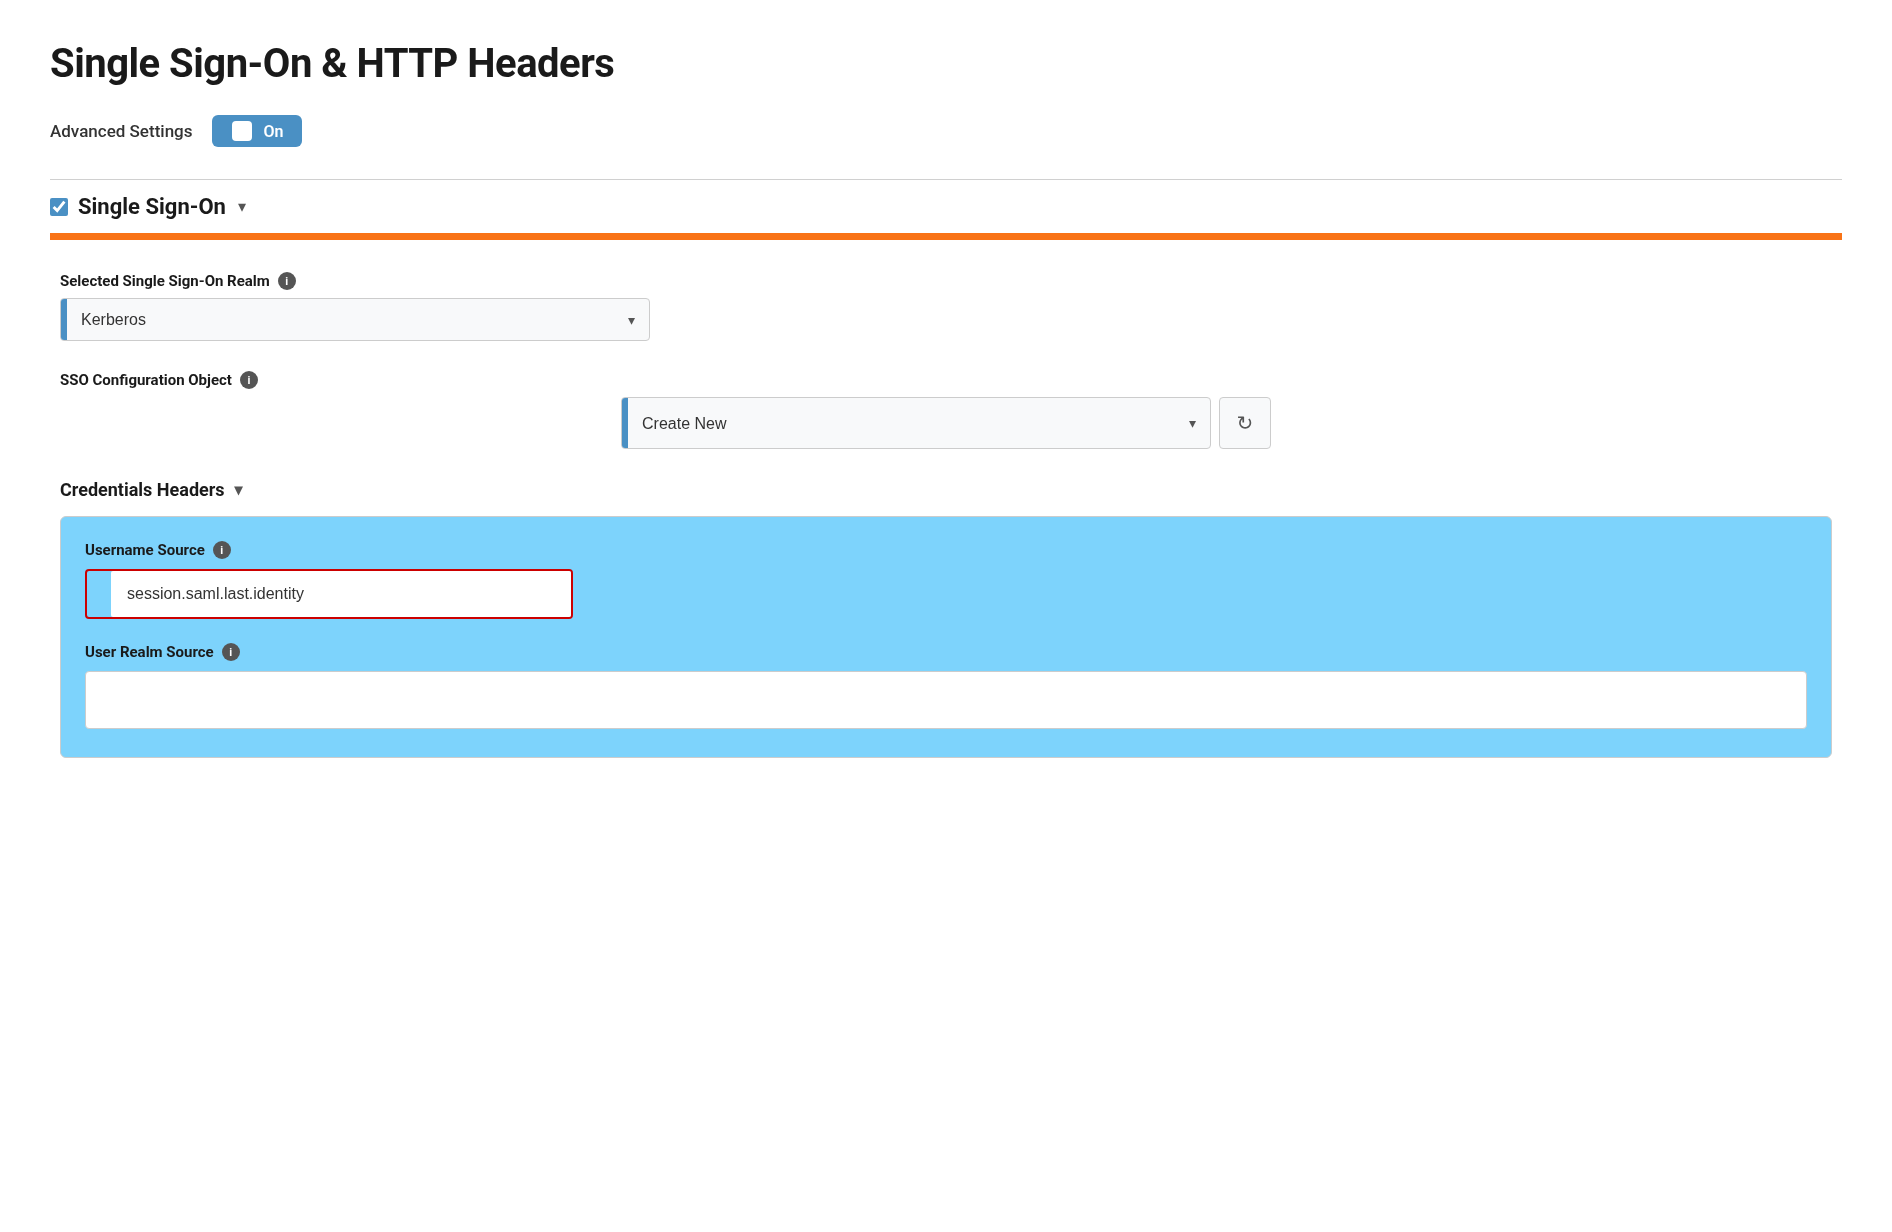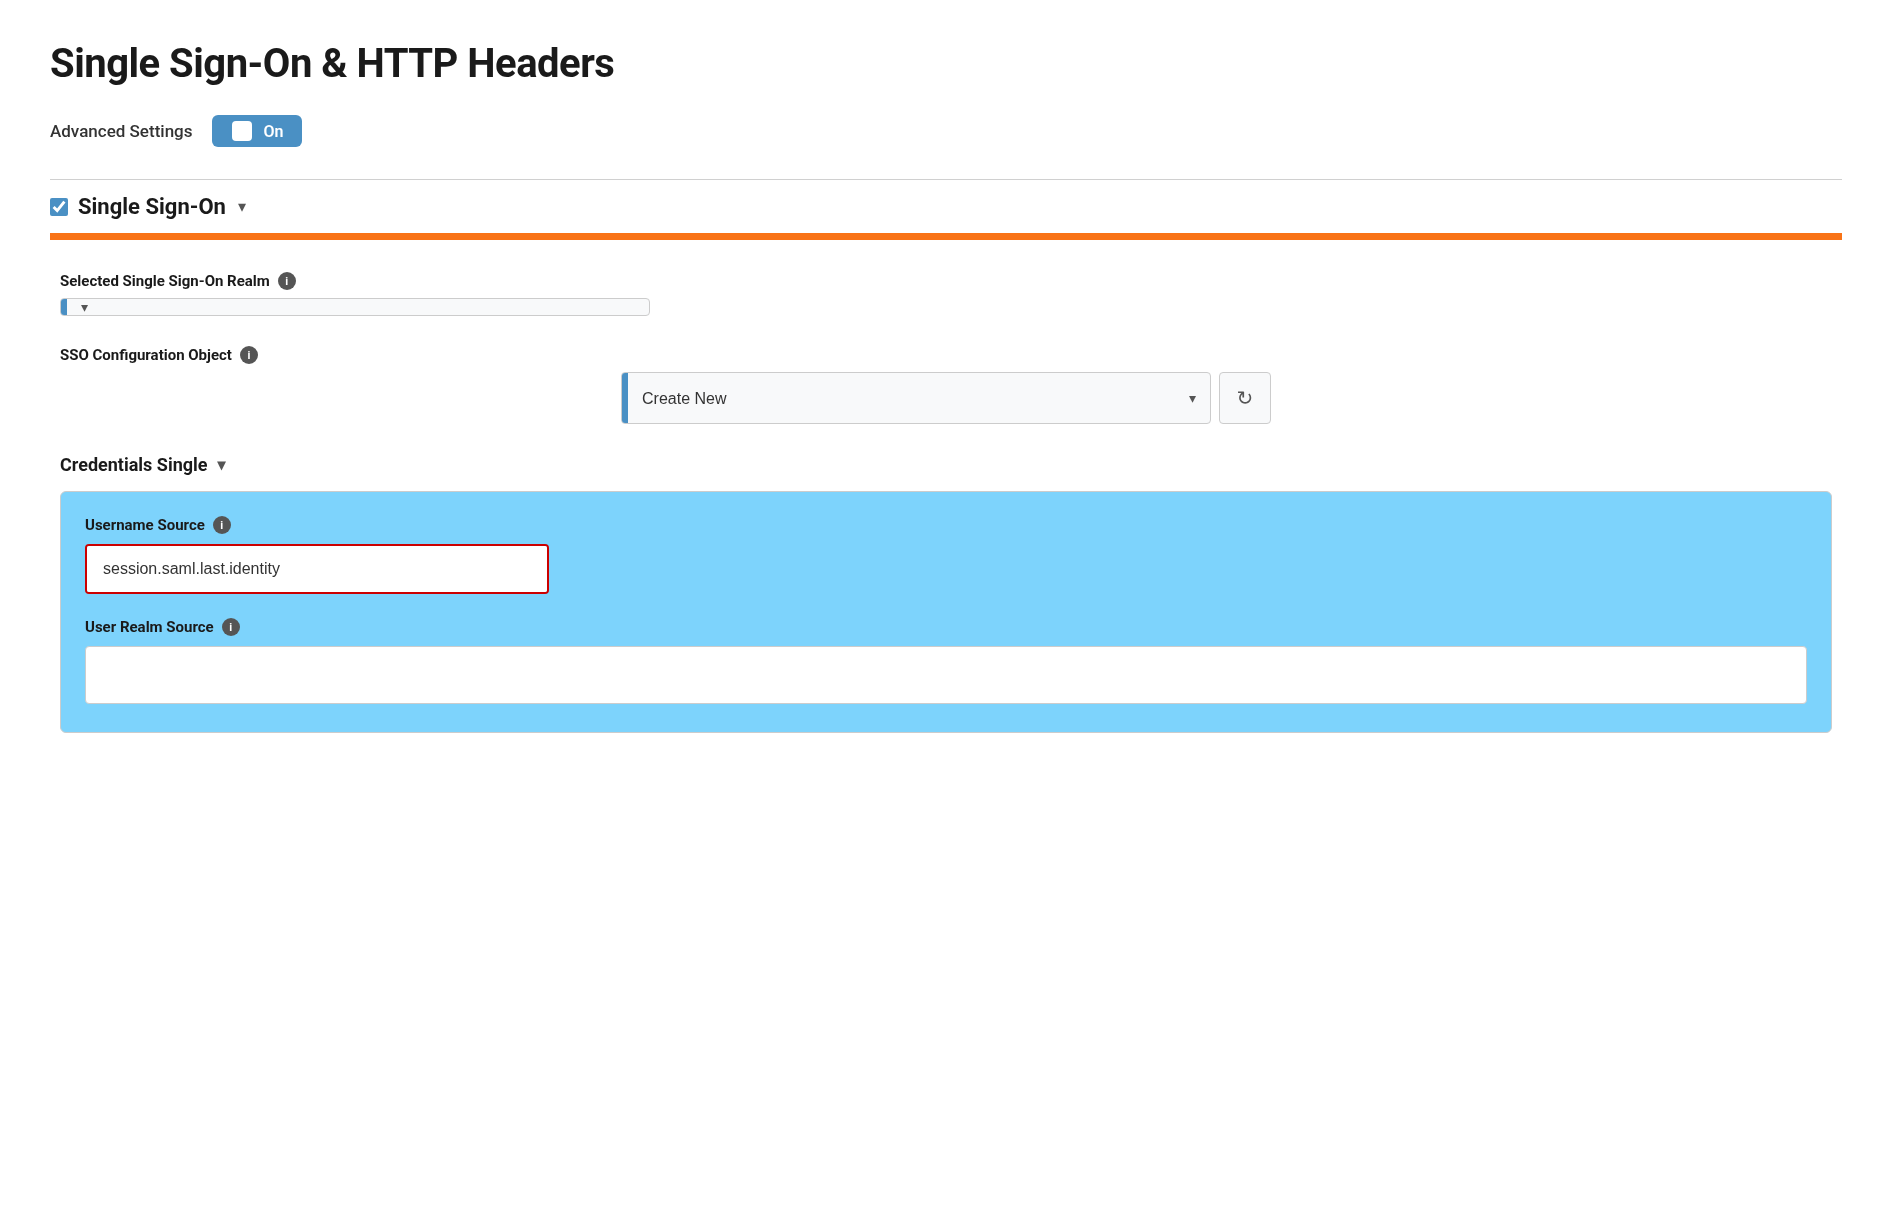--- a/index.html
+++ b/index.html
@@ -211,20 +211,21 @@
       font-weight: 700;
       color: #1a1a1a;
       margin-bottom: 10px;
     }
 
     .username-input-wrapper {
       border: 2px solid #cc0000;
       border-radius: 4px;
       display: inline-block;
       margin-bottom: 24px;
+      padding-left: 24px;
     }
 
     .username-input {
       width: 460px;
       border: none;
       outline: none;
       padding: 14px 16px;
       font-size: 16px;
       color: #333;
       background: #fff;
@@ -274,20 +275,26 @@
 
 <div class="section-body">
 
   <div class="form-group">
     <div class="form-label">
       <span>Selected Single Sign-On Realm</span>
       <span class="info-icon">i</span>
     </div>
     <div class="select-wrapper">
       <div class="select-accent"></div>
+      <select class="select-field">
+        <option>Kerberos</option>
+        <option>Basic</option>
+        <option>NTLM</option>
+        <option>Forms Based</option>
+      </select>
       <div class="select-chevron">▾</div>
     </div>
   </div>
 
   <div class="form-group">
     <div class="form-label">
       <span>SSO Configuration Object</span>
       <span class="info-icon">i</span>
     </div>
     <div class="sso-config-row">
@@ -299,21 +306,21 @@
         <div class="select-chevron">▾</div>
       </div>
       <button class="refresh-button">
         <span>↻</span>
       </button>
     </div>
   </div>
 
   <div class="credentials-section">
     <div class="credentials-header">
-      <span>Credentials Single</span>
+      <span>Credentials Headers</span>
       <span class="chevron-down-icon">▾</span>
     </div>
 
     <div class="credentials-box">
 
       
       <div class="username-source-label">
         <span>Username Source</span>
         <span class="info-icon">i</span>
       </div>

